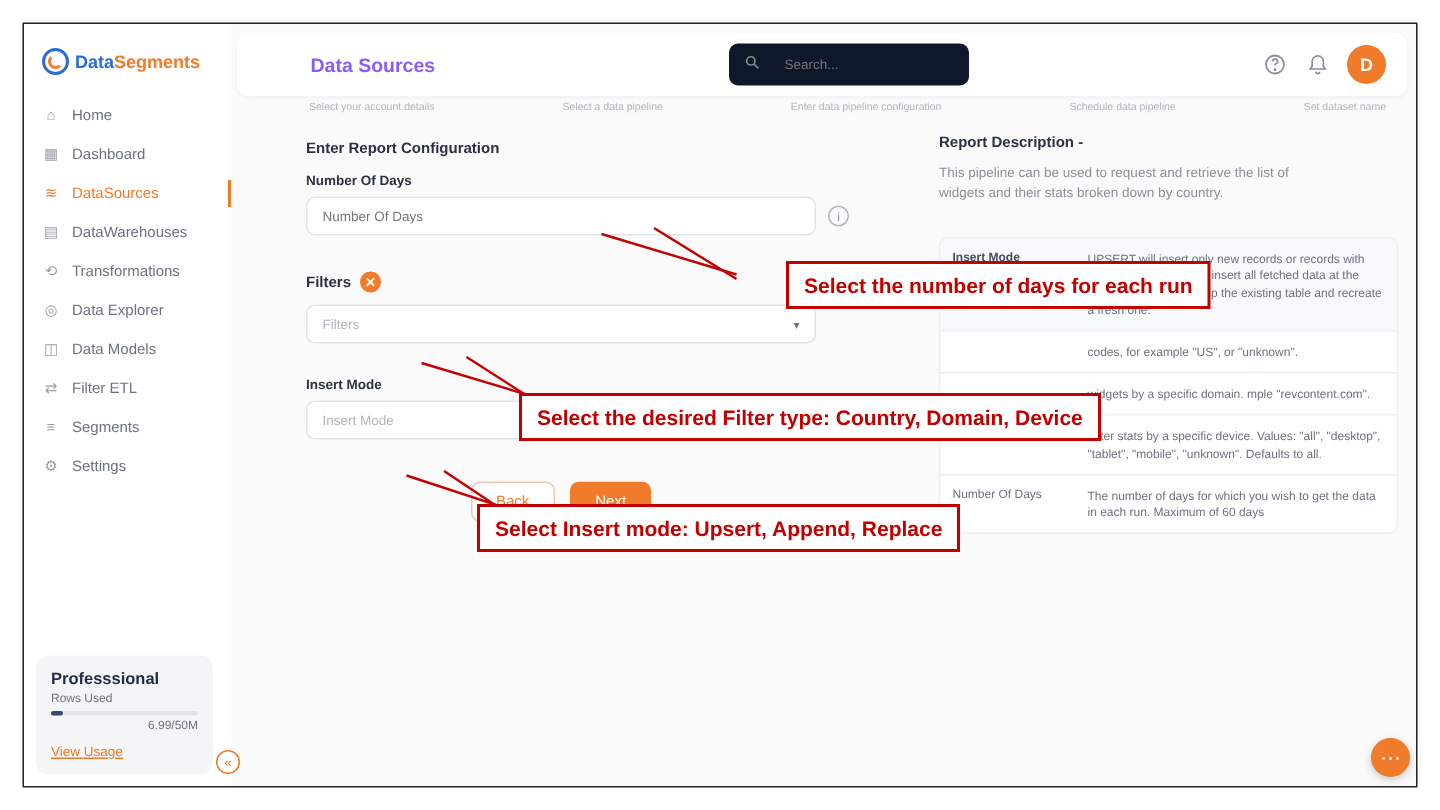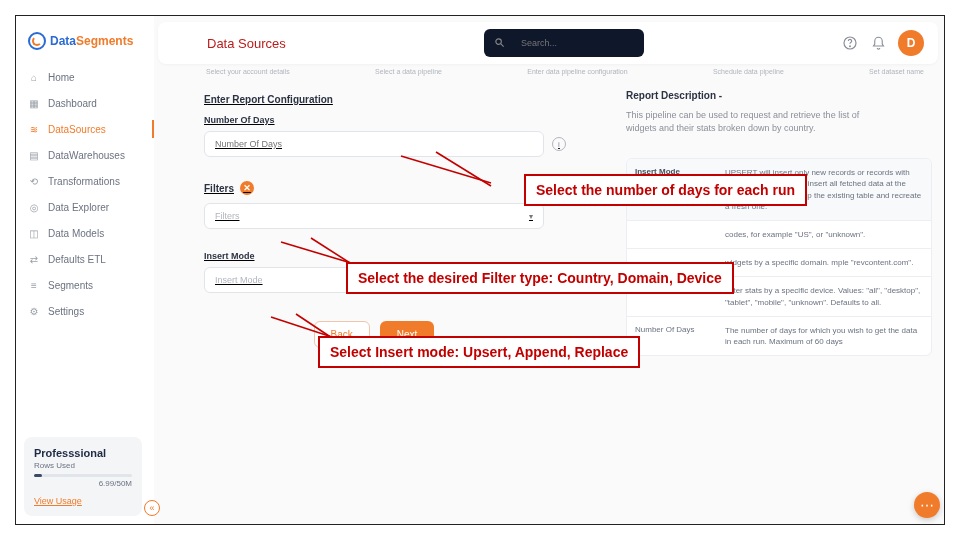--- a/index.html
+++ b/index.html
@@ -19,33 +19,33 @@
   .nav li.active .ico { color: #f07b2a; }
   .plan-card { position: absolute; bottom: 8px; left: 8px; right: 12px; background: #f4f5f7; border-radius: 8px; padding: 10px; }
   .plan-title { font-size: 11px; font-weight: 700; color: #1f2a44; }
   .plan-sub { font-size: 8px; color: #6b7280; margin-top: 2px; }
   .bar { height: 3px; background: #e1e4ea; border-radius: 2px; margin-top: 4px; position: relative; }
   .bar::after { content: ""; position: absolute; left: 0; top: 0; bottom: 0; width: 8%; background: #3b4a66; border-radius: 2px; }
   .plan-used { font-size: 8px; color: #6b7280; text-align: right; margin-top: 2px; }
   .plan-link { font-size: 9px; color: #f07b2a; text-decoration: underline; margin-top: 8px; cursor: pointer; }
   .collapse { position: absolute; left: 128px; bottom: 8px; width: 16px; height: 16px; border: 1px solid #f07b2a; border-radius: 50%; background: #fff; color: #f07b2a; font-size: 9px; display: flex; align-items: center; justify-content: center; cursor: pointer; }
   .topbar { position: absolute; left: 142px; top: 6px; right: 6px; height: 42px; background: #fff; border-radius: 8px; box-shadow: 0 1px 3px rgba(0,0,0,0.04); display: flex; align-items: center; padding: 0 14px; gap: 12px; }
-  .page-title { font-size: 13px; font-weight: 400; color: #b91c1c; flex: 0 0 auto; padding-left: 35px; }
+  .page-title { font-size: 13px; font-weight: 700; color: #8b5cf6; flex: 0 0 auto; padding-left: 35px; }
   .top-center { flex: 1; display: flex; justify-content: center; }
   .search { display: flex; align-items: center; gap: 16px; background: #0f172a; border-radius: 6px; padding: 5px 10px; width: 160px; }
   .search input { border: none; background: transparent; outline: none; font-size: 9px; color: #888; width: 100%; }
   .search .sico { color: #888; }
   .top-icons { display: flex; align-items: center; gap: 12px; color: #8b8f98; }
   .avatar { width: 26px; height: 26px; border-radius: 50%; background: #f07b2a; color: #fff; display: flex; align-items: center; justify-content: center; font-size: 12px; font-weight: 600; }
   .ico-btn { width: 16px; height: 16px; cursor: pointer; display: inline-flex; align-items: center; justify-content: center; }
 
   .steps { position: absolute; left: 190px; top: 52px; right: 20px; height: 16px; display: flex; justify-content: space-between; font-size: 7px; color: #b1b5bd; }
   .steps span { white-space: nowrap; }
 
-  .content { position: absolute; left: 180px; top: 74px; right: 12px; bottom: 12px; text-decoration: underline; }
+  .content { position: absolute; left: 180px; top: 74px; right: 12px; bottom: 12px; }
   .section-title { font-size: 10px; font-weight: 700; color: #2b3242; margin: 4px 0 10px 8px; }
   .field-label { font-size: 9px; font-weight: 700; color: #2b3242; margin: 6px 0 6px 8px; }
   .field-row { display: flex; align-items: center; gap: 8px; margin-left: 8px; }
   .input { width: 340px; border: 1px solid #e1e4ea; border-radius: 6px; background: #fff; padding: 7px 10px; font-size: 9px; color: #b1b5bd; }
   .select { width: 340px; border: 1px solid #e1e4ea; border-radius: 6px; background: #fff; padding: 7px 10px; font-size: 9px; color: #b1b5bd; display: flex; justify-content: space-between; align-items: center; cursor: pointer; }
   .caret { color: #777; font-size: 8px; }
   .info { width: 14px; height: 14px; border: 1px solid #b1b5bd; border-radius: 50%; display: inline-flex; align-items: center; justify-content: center; font-size: 8px; color: #8b8f98; cursor: pointer; }
   .filters-label { display: flex; align-items: center; gap: 6px; margin: 24px 0 8px 8px; font-size: 10px; font-weight: 700; color: #2b3242; }
   .chip-x { width: 14px; height: 14px; border-radius: 50%; background: #f07b2a; color: #fff; font-size: 9px; display: inline-flex; align-items: center; justify-content: center; cursor: pointer; }
   .actions { display: flex; gap: 10px; justify-content: center; margin: 28px 0 0 8px; width: 340px; }
@@ -105,21 +105,21 @@
       <li>
           <span class="ico">◎</span>
           <span>Data Explorer</span>
         </li>
       <li>
           <span class="ico">◫</span>
           <span>Data Models</span>
         </li>
       <li>
           <span class="ico">⇄</span>
-          <span>Defaults ETL</span>
+          <span>Filter ETL</span>
         </li>
       <li>
           <span class="ico">≡</span>
           <span>Segments</span>
         </li>
       <li>
           <span class="ico">⚙</span>
           <span>Settings</span>
         </li>
     </ul>

